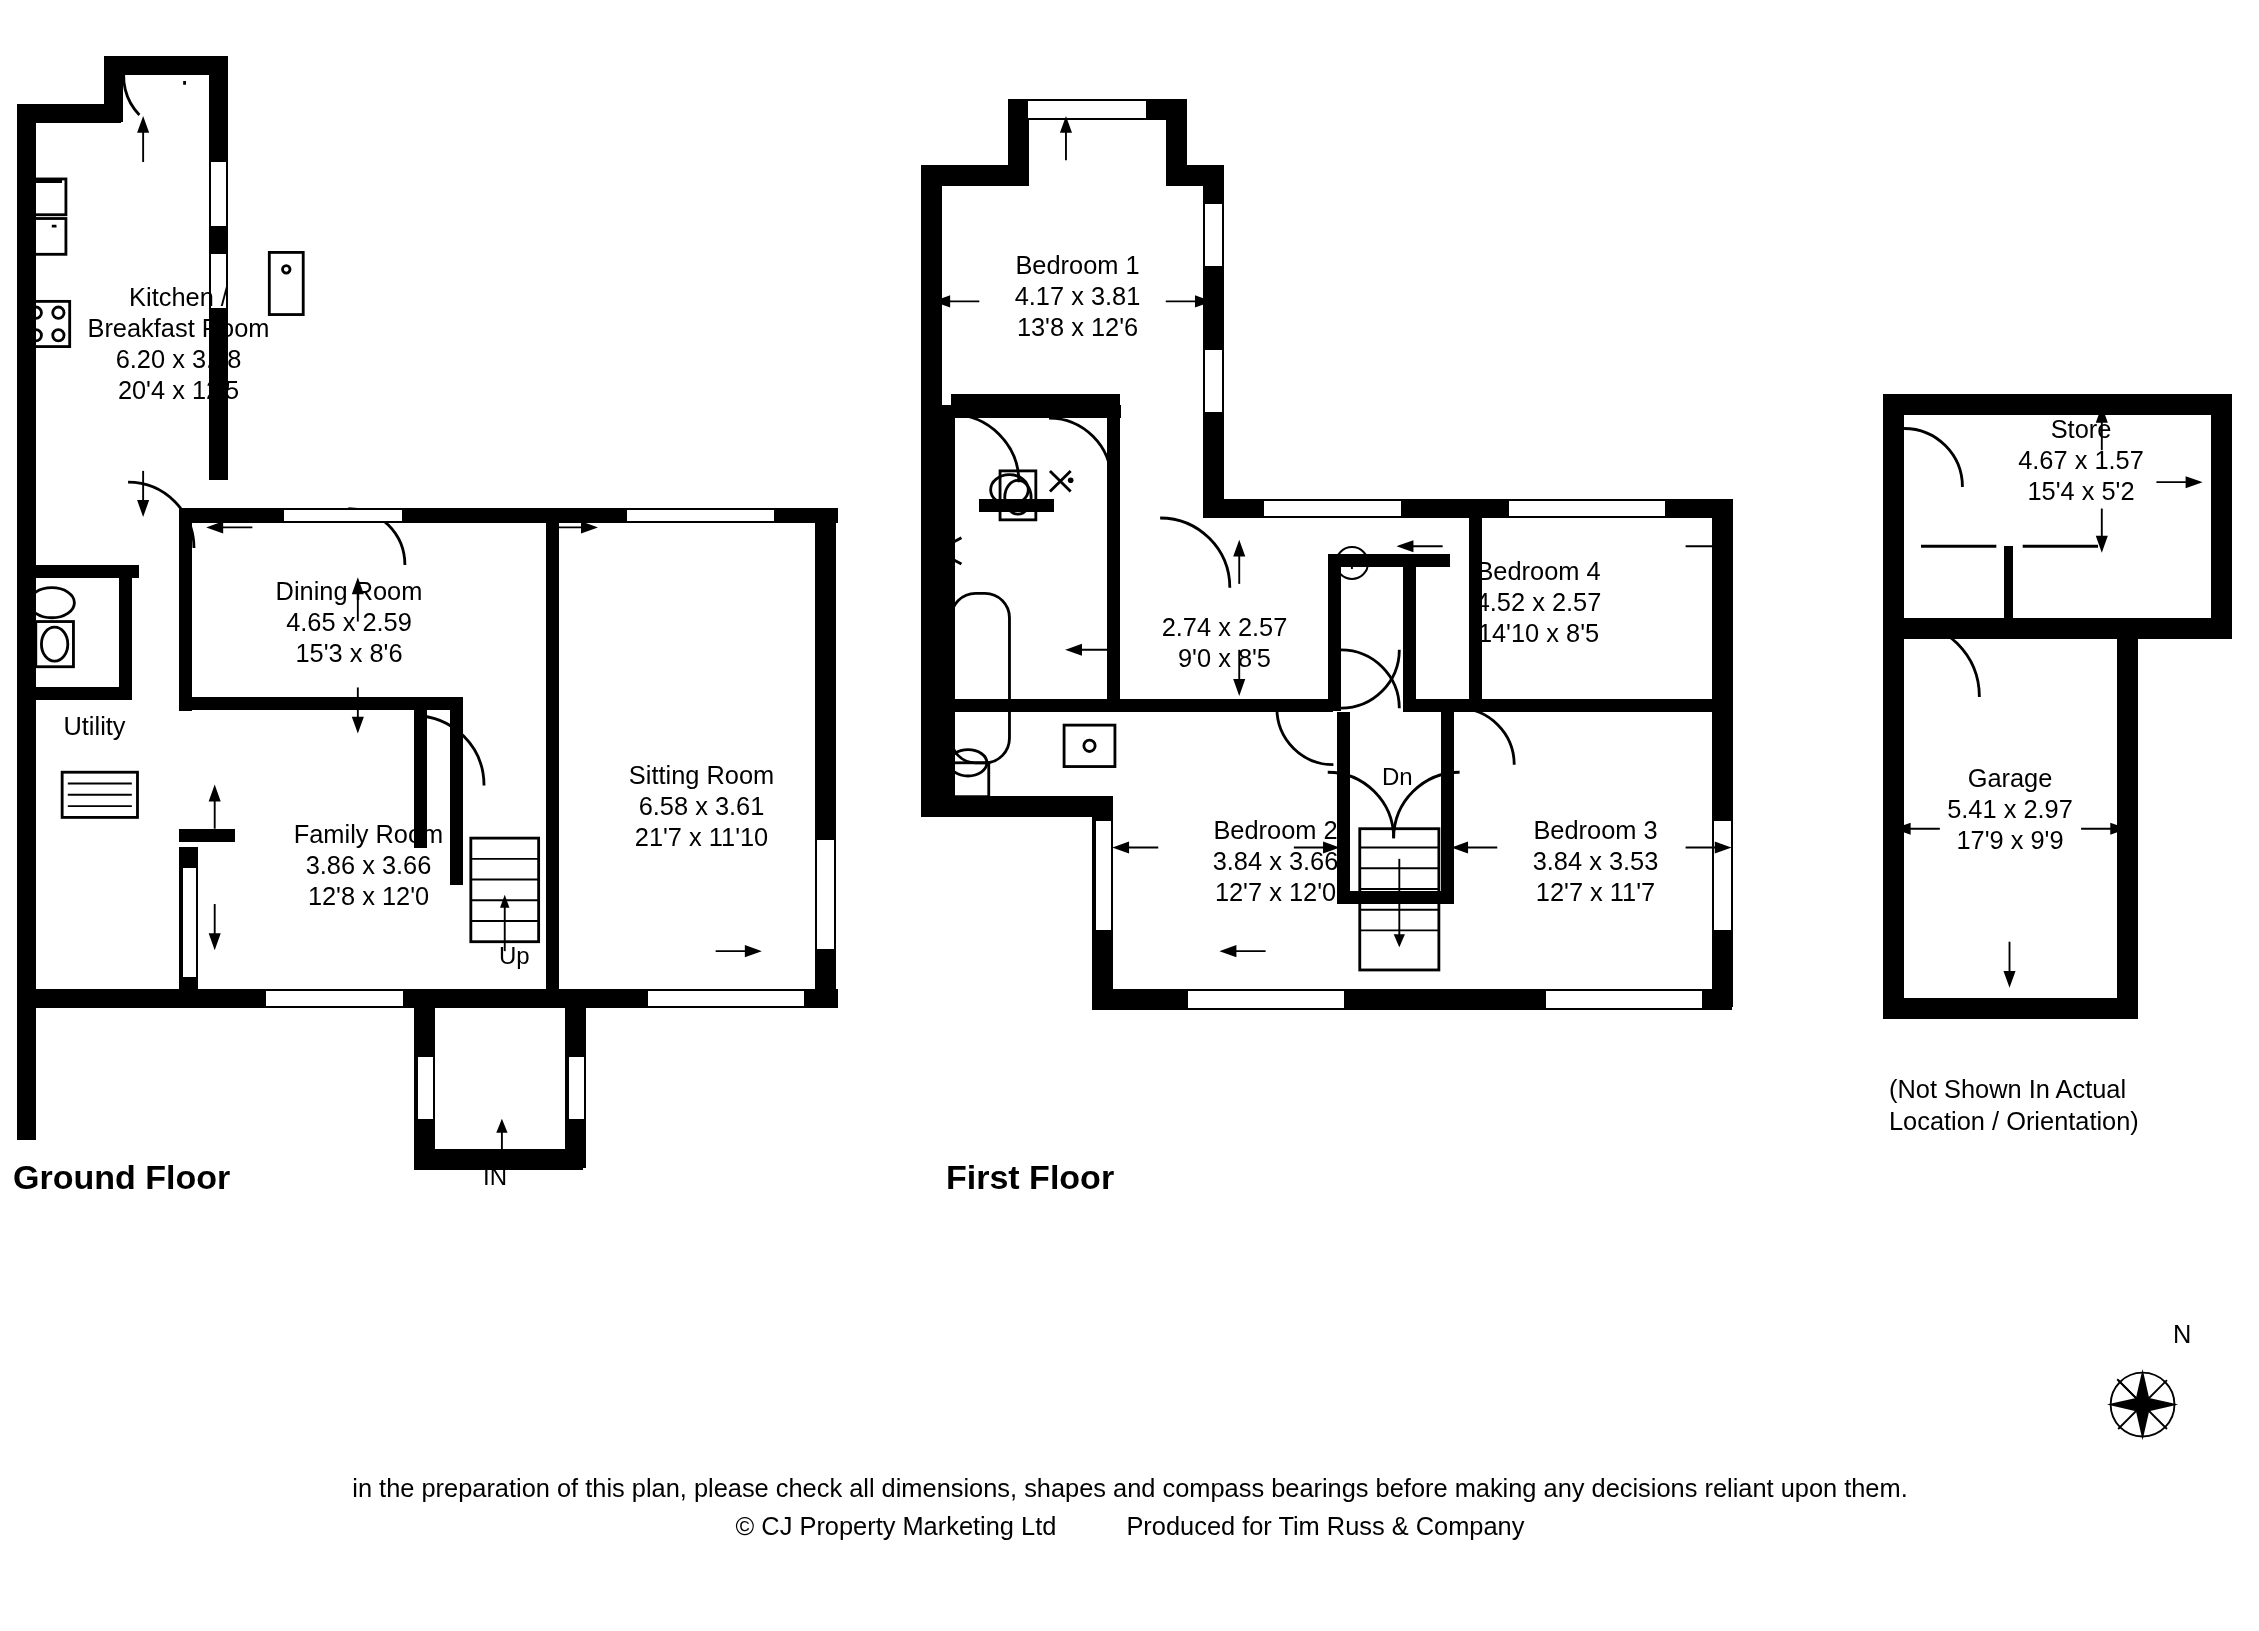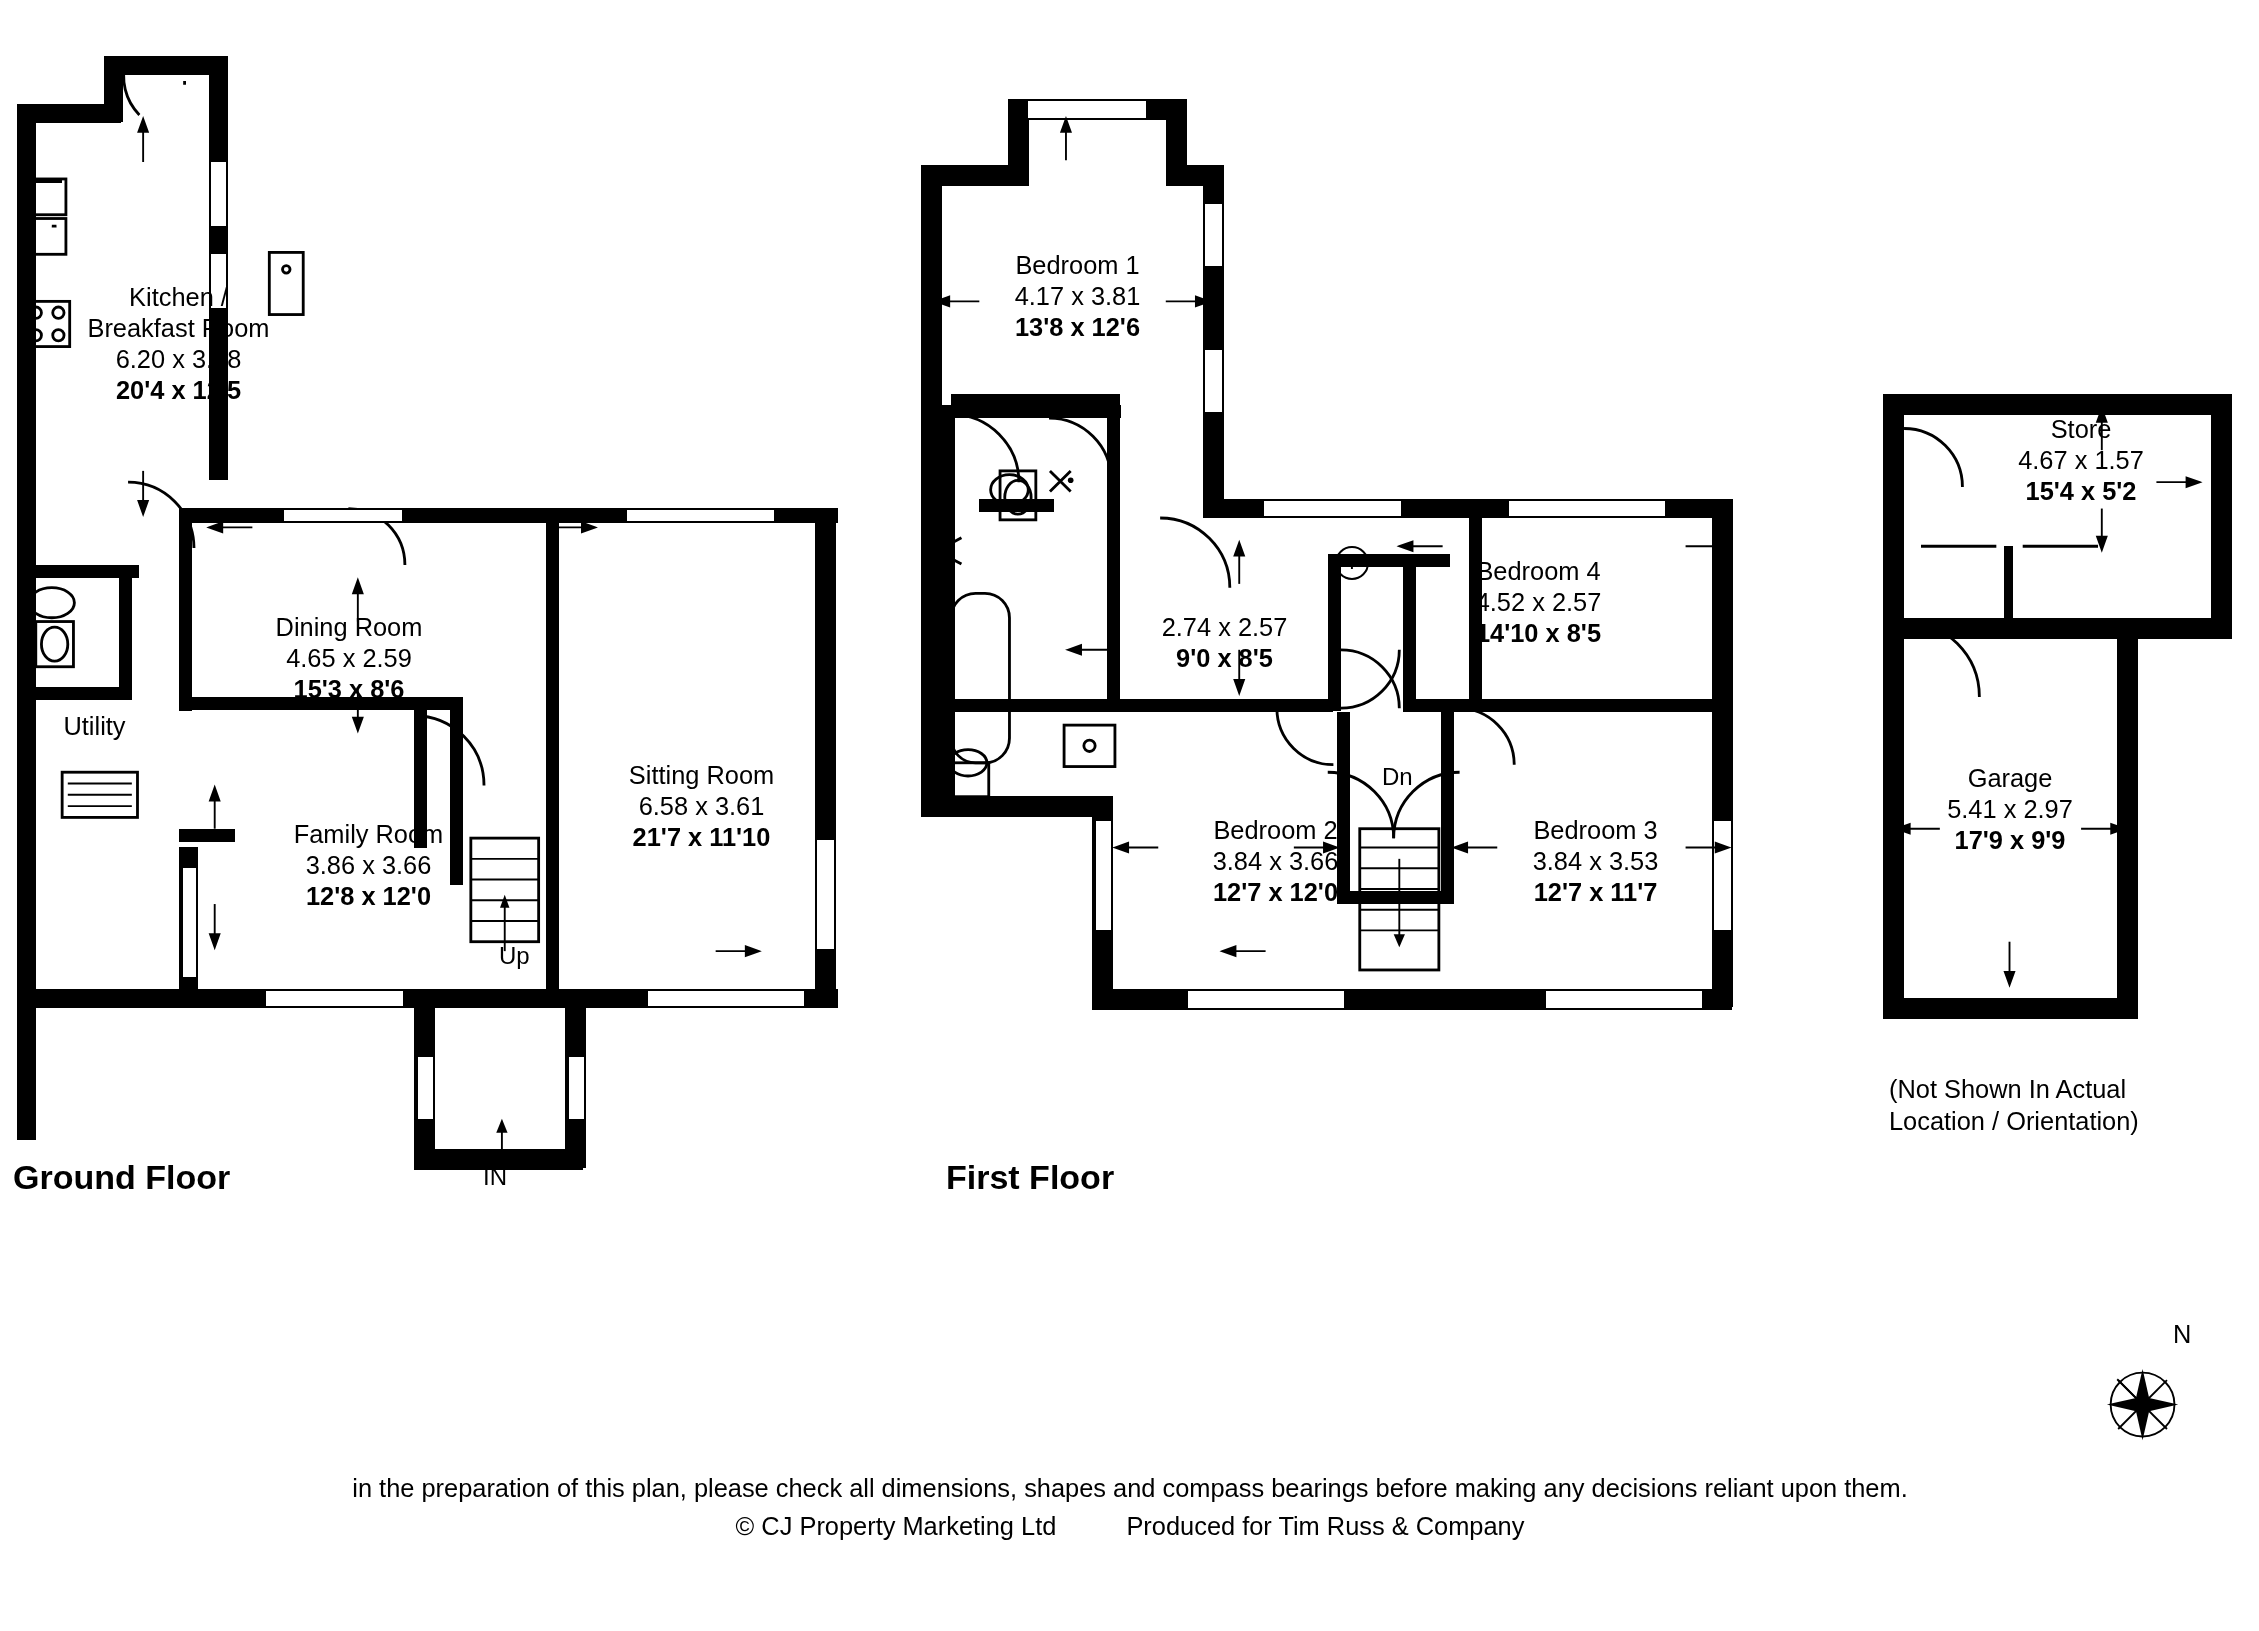--- a/index.html
+++ b/index.html
@@ -34,21 +34,21 @@
   }
   .label {
     position: absolute;
     text-align: center;
     font-size: 25.4px;
     line-height: 31px;
     white-space: nowrap;
   }
   .label .nm { display: block; }
   .label .m { display: block; }
-  .label .f { display: block; font-weight: bold; }
+  .label .f { display: block; }
   .floor-title {
     position: absolute;
     font-size: 34px;
     font-weight: bold;
   }
   .small-note {
     position: absolute;
     font-size: 25.4px;
     line-height: 32px;
     white-space: nowrap;
@@ -203,21 +203,21 @@
     <div class="win" style="left:416px; top:1055px; width:19px; height:66px;"></div>
     <div class="win" style="left:567px; top:1055px; width:19px; height:66px;"></div>
 
     <div class="label" style="left:28px; top:282px; width:301px;">
       <span class="nm">Kitchen /</span>
       <span class="nm">Breakfast Room</span>
       <span class="m">6.20 x 3.78</span>
       <span class="f">20'4 x 12'5</span>
     </div>
 
-    <div class="label" style="left:217px; top:576px; width:264px;margin-top:36px;">
+    <div class="label" style="left:217px; top:576px; width:264px;">
       <span class="nm">Dining Room</span>
       <span class="m">4.65 x 2.59</span>
       <span class="f">15'3 x 8'6</span>
     </div>
 
     <div class="label" style="left:565px; top:760px; width:273px;">
       <span class="nm">Sitting Room</span>
       <span class="m">6.58 x 3.61</span>
       <span class="f">21'7 x 11'10</span>
     </div>

